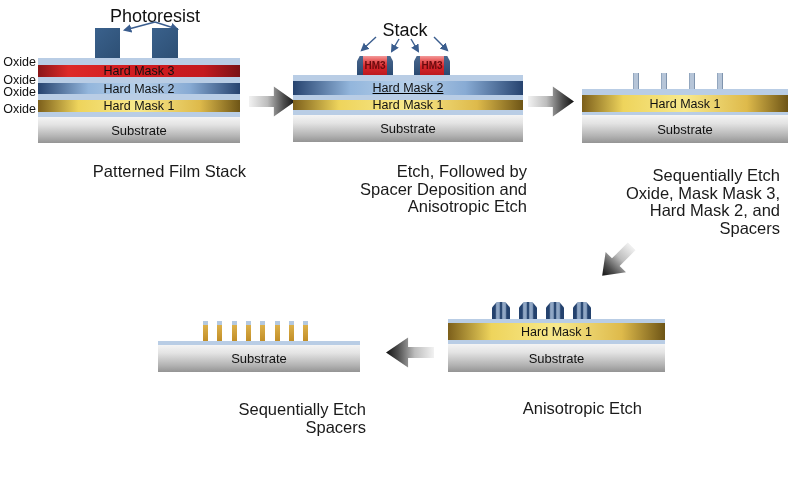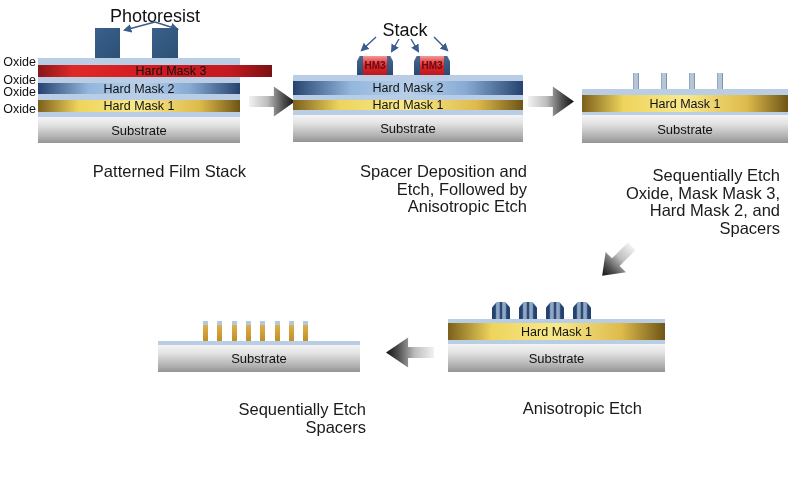--- a/index.html
+++ b/index.html
@@ -3,21 +3,21 @@
 <meta charset="utf-8">
 <style>
   html,body { margin:0; padding:0; background:#ffffff; }
   .canvas {
     position:relative; width:800px; height:494px; background:#ffffff;
     font-family:"Liberation Sans", sans-serif; overflow:hidden;
   }
   .layer { position:absolute; display:flex; align-items:center; justify-content:center; }
   .oxide { background:#b9cde5; }
   .hm3 { background:linear-gradient(to right,#8a1518 0%,#dd2a28 15%,#d01b20 50%,#c41a1f 82%,#7a1114 100%); }
-  .hm2 { background:linear-gradient(to right,#26436f 0%,#93b6dc 25%,#b7d0ea 50%,#88abd4 75%,#26436f 100%); }
+  .hm2 { background:linear-gradient(to right,#26436f 0%,#93b6dc 25%,#b7d0ea 50%,#88abd4 75%,#26436f 100%);text-decoration:underline; }
   .hm1 { background:linear-gradient(to right,#7c5f1b 0%,#eed45c 20%,#f8e98c 50%,#deba4b 80%,#6e5516 100%); }
   .substrate { background:linear-gradient(to bottom,#f4f4f4 0%,#e3e3e3 30%,#b3b3b3 75%,#949494 100%); }
   .layer-label { font-size:12.5px; color:#111; white-space:nowrap; }
   .caption { position:absolute; text-align:right; font-size:16.5px; line-height:17.5px; color:#1a1a1a; }
   .small-label { position:absolute; font-size:18px; color:#111; text-align:center; }
   .oxide-label { position:absolute; font-size:12.5px; color:#111; width:34px; text-align:right; left:2px; }
   .pr-block { position:absolute; background:linear-gradient(135deg,#3a618c 0%,#2d4f74 100%); }
   .pillar-gray { position:absolute; width:6px; height:17px; background:#b6c5d8;
     border-left:1px solid #93a7bf; border-right:1px solid #7f94ae; box-sizing:border-box; }
   .spacer-unit { position:absolute; width:18px; height:18px;
@@ -59,21 +59,21 @@
 
   <div class="pr-block" style="left:95px; top:28px; width:25px; height:31px;"></div>
   <div class="pr-block" style="left:152px; top:28px; width:26px; height:31px;"></div>
 
   <div class="oxide-label" style="top:55px;">Oxide</div>
   <div class="oxide-label" style="top:73px;">Oxide</div>
   <div class="oxide-label" style="top:85px;">Oxide</div>
   <div class="oxide-label" style="top:102px;">Oxide</div>
 
   <div class="layer oxide" style="left:38px; top:58px; width:202px; height:7px;"></div>
-  <div class="layer hm3" style="left:38px; top:65px; width:202px; height:12px;padding-left:32px;">
+  <div class="layer hm3" style="left:38px; top:65px; width:202px; height:12px;">
     <span class="layer-label">Hard Mask 3</span>
   </div>
   <div class="layer oxide" style="left:38px; top:77px; width:202px; height:6px;"></div>
   <div class="layer hm2" style="left:38px; top:83px; width:202px; height:11px;">
     <span class="layer-label">Hard Mask 2</span>
   </div>
   <div class="layer oxide" style="left:38px; top:94px; width:202px; height:6px;"></div>
   <div class="layer hm1" style="left:38px; top:100px; width:202px; height:12px;">
     <span class="layer-label">Hard Mask 1</span>
   </div>
@@ -118,22 +118,22 @@
   <div class="layer oxide" style="left:293px; top:95px; width:230px; height:5px;"></div>
   <div class="layer hm1" style="left:293px; top:100px; width:230px; height:10px;">
     <span class="layer-label">Hard Mask 1</span>
   </div>
   <div class="layer oxide" style="left:293px; top:110px; width:230px; height:5px;"></div>
   <div class="layer substrate" style="left:293px; top:115px; width:230px; height:27px;">
     <span class="layer-label" style="font-size:13px;">Substrate</span>
   </div>
 
   <div class="caption" style="left:283px; top:163px; width:244px;">
+    <div>Etch, Followed by</div>
     <div>Spacer Deposition and</div>
-    <div>Etch, Followed by</div>
     <div>Anisotropic Etch</div>
   </div>
 
   <div class="block-arrow block-arrow-right" style="left:528px; top:86px; width:46px; height:31px;"></div>
 
   <div class="pillar-gray" style="left:633px; top:73px;"></div>
   <div class="pillar-gray" style="left:661px; top:73px;"></div>
   <div class="pillar-gray" style="left:689px; top:73px;"></div>
   <div class="pillar-gray" style="left:717px; top:73px;"></div>
 

